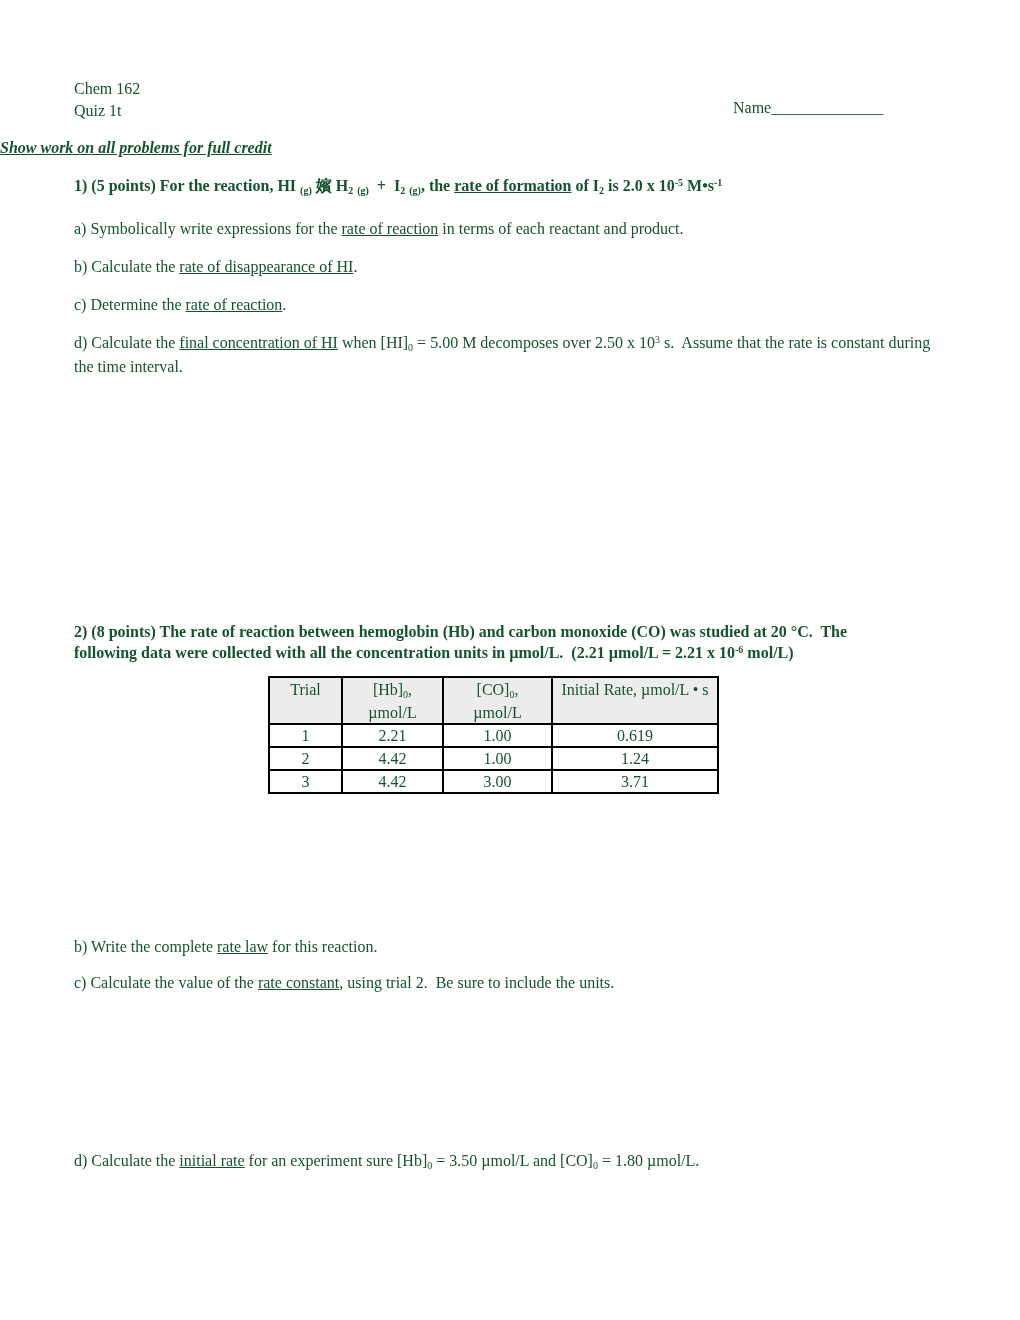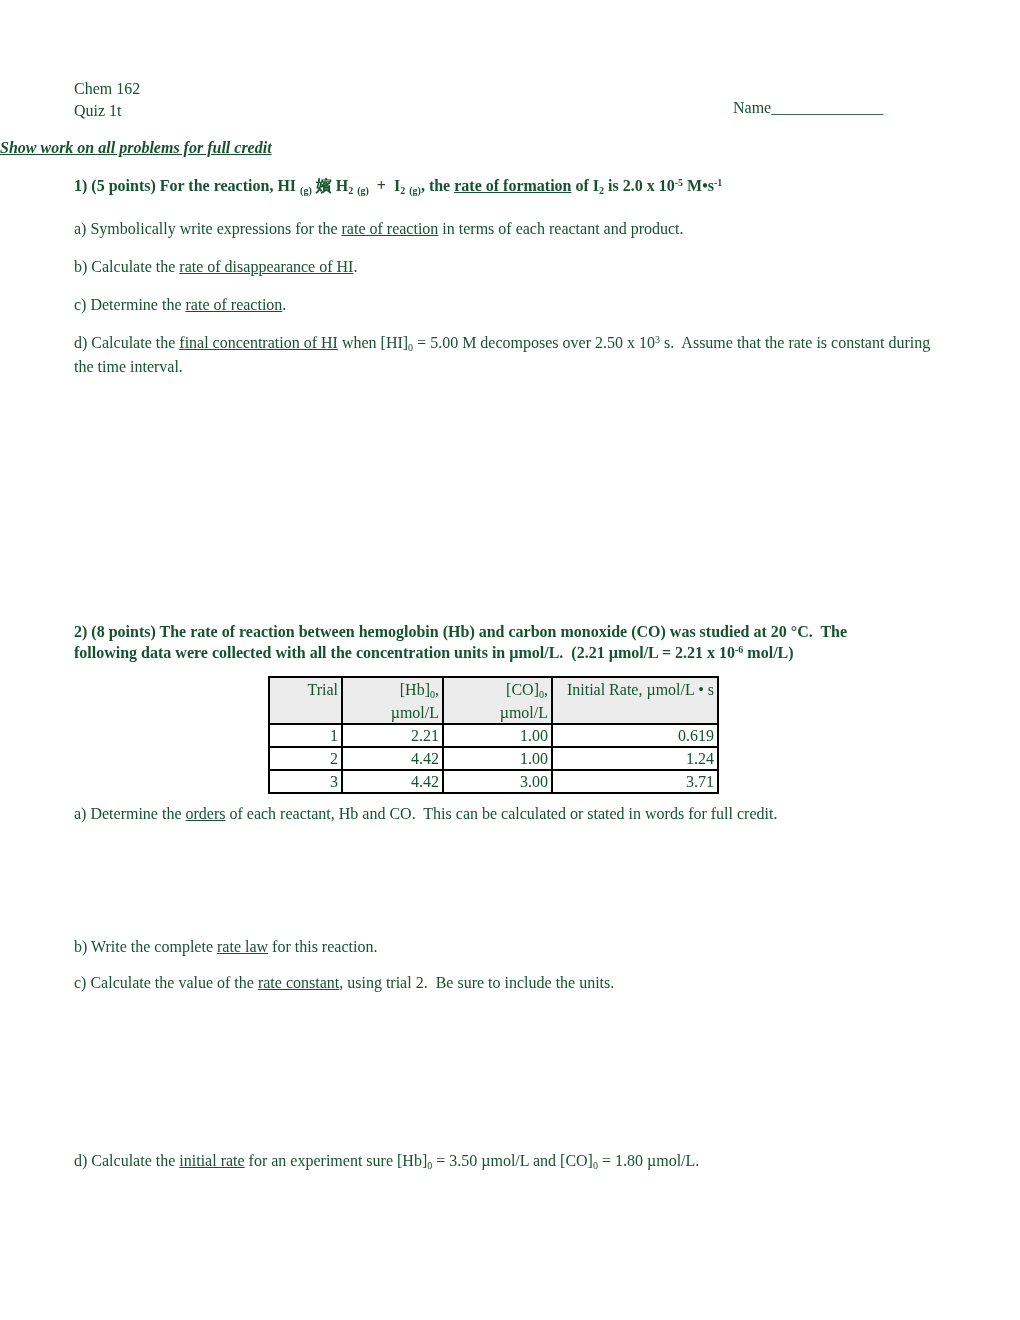--- a/index.html
+++ b/index.html
@@ -27,21 +27,21 @@
   #p1-qc{left:74px;top:294px;width:900px;}
   #p1-qd{left:74px;top:332px;width:862px;line-height:22px;}
   #p2-title{left:74px;top:621px;width:824px;font-weight:bold;}
   #p2-qa{left:74px;top:803px;width:880px;}
   #p2-qb{left:74px;top:936px;width:900px;}
   #p2-qc{left:74px;top:972px;width:900px;}
   #p2-qd{left:74px;top:1150px;width:900px;}
   #data-table{left:268px;top:676px;}
   table.quiz{border-collapse:collapse;table-layout:fixed;background:#fff;}
   table.quiz th,table.quiz td{
-    border:2px solid #000;text-align:right;padding:0 3px;
+    border:2px solid #000;text-align:center;padding:0 3px;
     font-size:16px;font-weight:normal;overflow:hidden;
   }
   table.quiz th{
     background:#ececec;vertical-align:top;height:44px;line-height:21px;padding-top:1px;
   }
   table.quiz td{height:21px;line-height:20px;vertical-align:middle;}
   .c-trial{width:73px;}
   .c-hb{width:101px;}
   .c-co{width:109px;}
   .c-rate{width:166px;}
@@ -100,18 +100,17 @@
         <tr>
           <td>3</td>
           <td>4.42</td>
           <td>3.00</td>
           <td>3.71</td>
         </tr>
       </tbody>
     </table>
   </div>
 
-  <div id="p2-qa" class="abs rich"><span>a) Determine the </span><span class="u">orders</span><span> of each reactant, Hb and CO.  This can be calculated or stated in words for full credit.</span></div>
   <div id="p2-qb" class="abs rich"><span>b) Write the complete </span><span class="u">rate law</span><span> for this reaction.</span></div>
   <div id="p2-qc" class="abs rich"><span>c) Calculate the value of the </span><span class="u">rate constant</span><span>, using trial 2.  Be sure to include the units.</span></div>
   <div id="p2-qd" class="abs rich"><span>d) Calculate the </span><span class="u">initial rate</span><span> for an experiment sure [Hb]</span><span class="sub">0</span><span> = 3.50 µmol/L and [CO]</span><span class="sub">0</span><span> = 1.80 µmol/L.</span></div>
 
 </div>
 
 </body></html>

